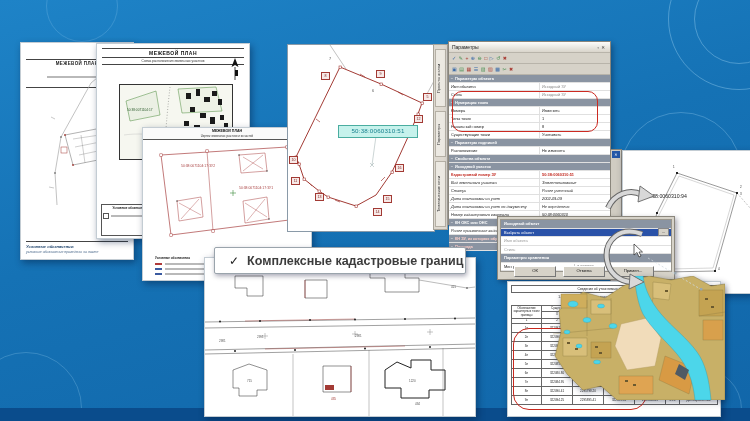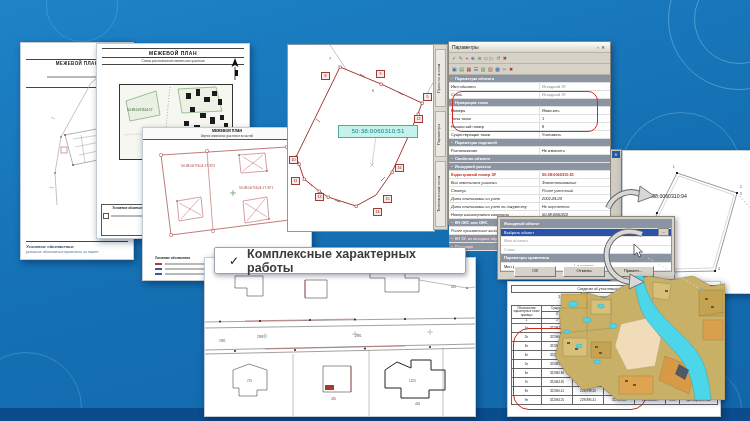--- a/index.html
+++ b/index.html
@@ -663,21 +663,21 @@
       <rect x="72" y="104" width="3" height="2"></rect>
         <rect x="80" y="108" width="3" height="2"></rect>
       <rect x="152" y="22" width="3" height="2"></rect>
         <rect x="158" y="30" width="3" height="2"></rect>
       <rect x="112" y="14" width="3" height="2"></rect>
     </g>
   </svg>
 
   <div id="checkpanel">
     <span class="chk">✓</span>
-    <span class="lbl">Комплексные характерных работы</span>
+    <span class="lbl">Комплексные кадастровые границ</span>
   </div>
 
   <svg id="overlay" viewBox="0 0 160 150">
     <path d="M18 38 C24 24 40 18 52 25" stroke="#666" stroke-width="6" fill="none"></path>
     <path d="M18 38 C24 24 40 18 52 25" stroke="#d8d8d8" stroke-width="4" fill="none"></path>
     <polygon points="50,16 64,26 48,32" fill="#d8d8d8" stroke="#666" stroke-width="0.9"></polygon>
     <path d="M52 64 C30 56 14 70 17 90 C19 103 29 111 41 112" stroke="#666" stroke-width="6" fill="none"></path>
     <path d="M52 64 C30 56 14 70 17 90 C19 103 29 111 41 112" stroke="#d8d8d8" stroke-width="4" fill="none"></path>
     <polygon points="40,104 54,112 39,119" fill="#d8d8d8" stroke="#666" stroke-width="0.9"></polygon>
     <path d="M58 88 L112 120" stroke="#cfd8de" stroke-width="0.8" stroke-dasharray="2 2"></path>

